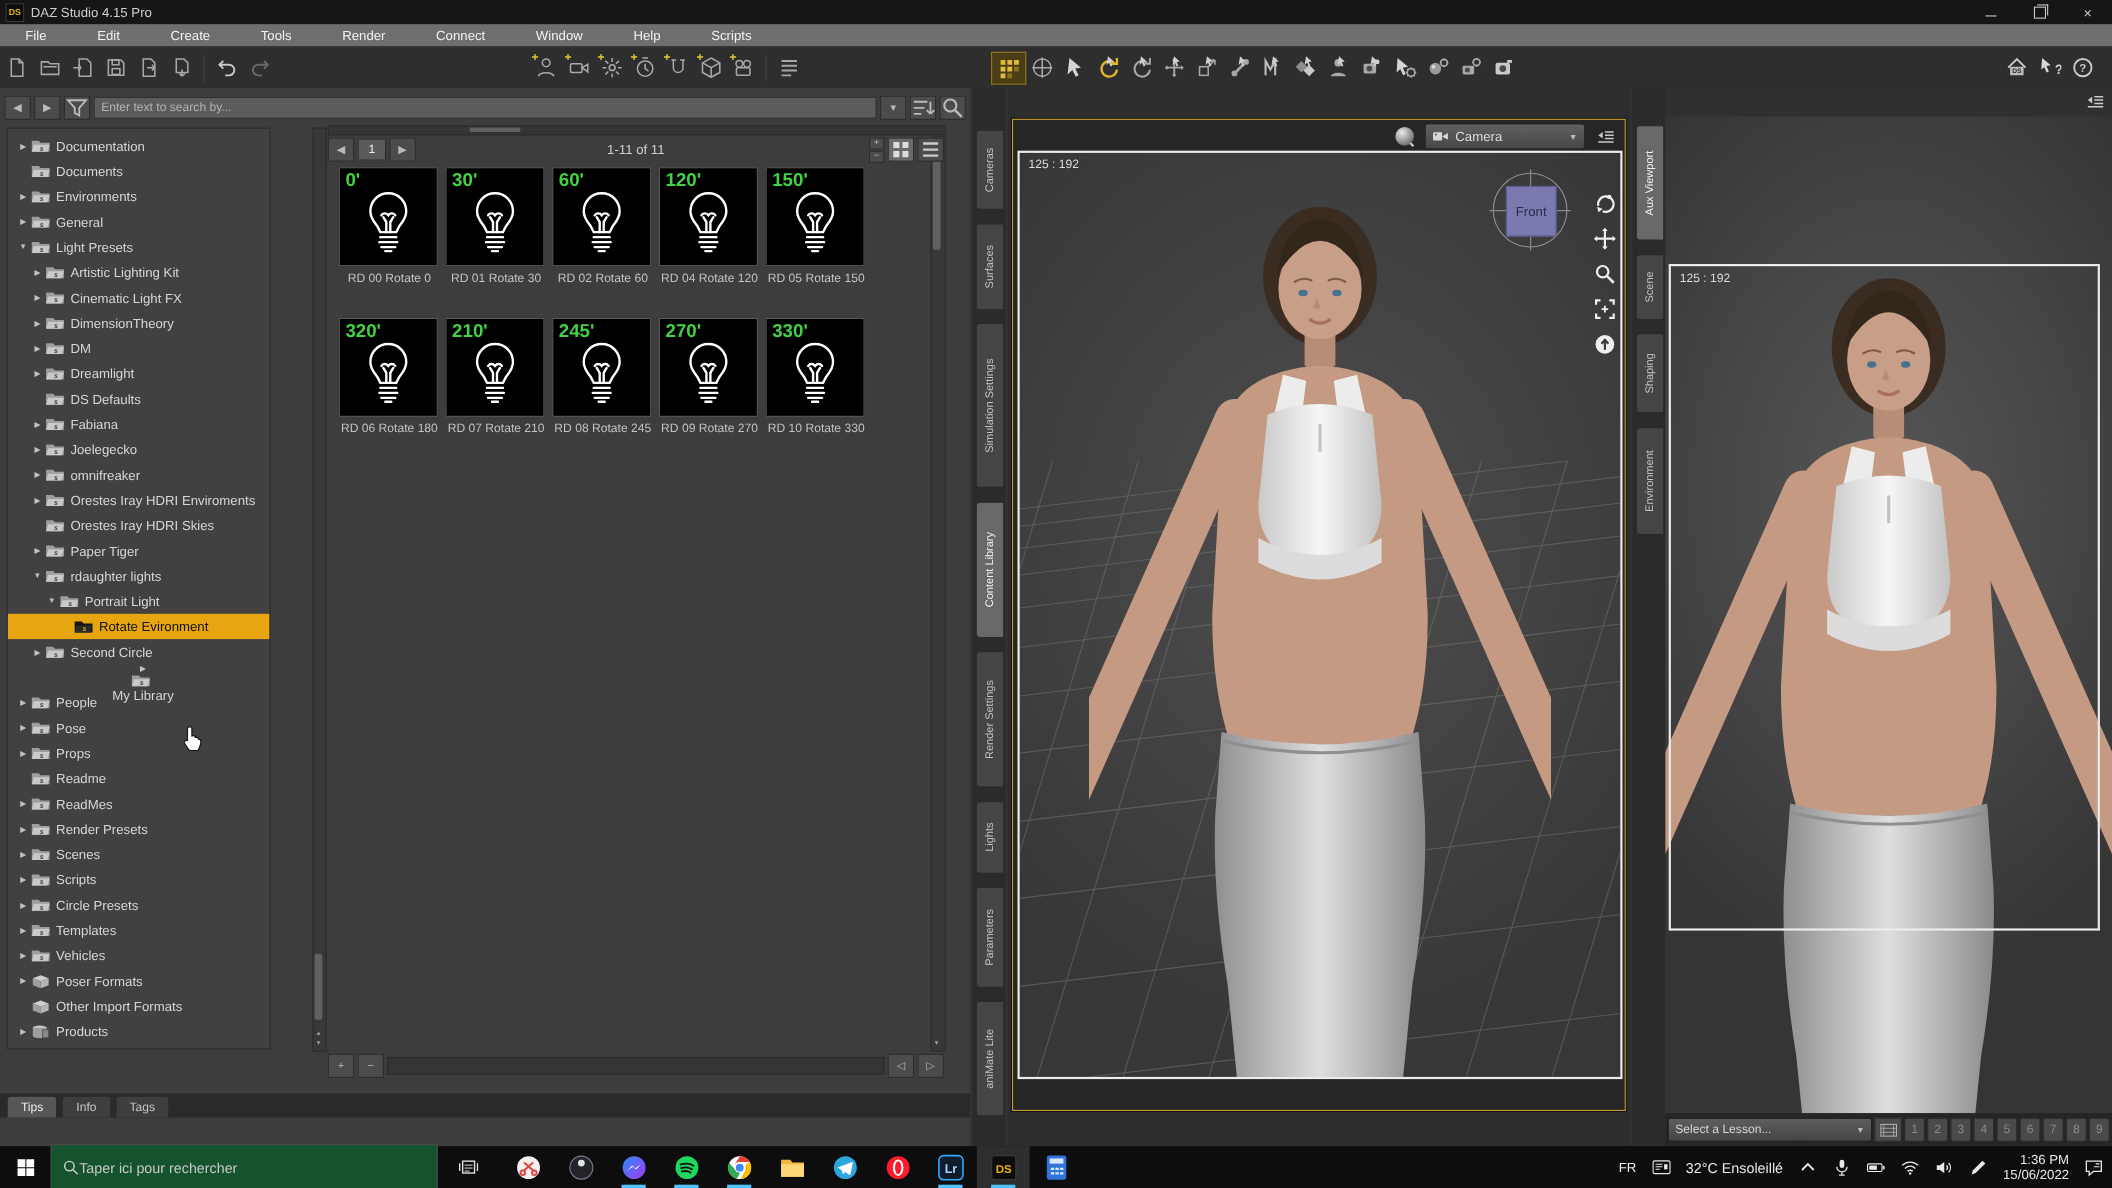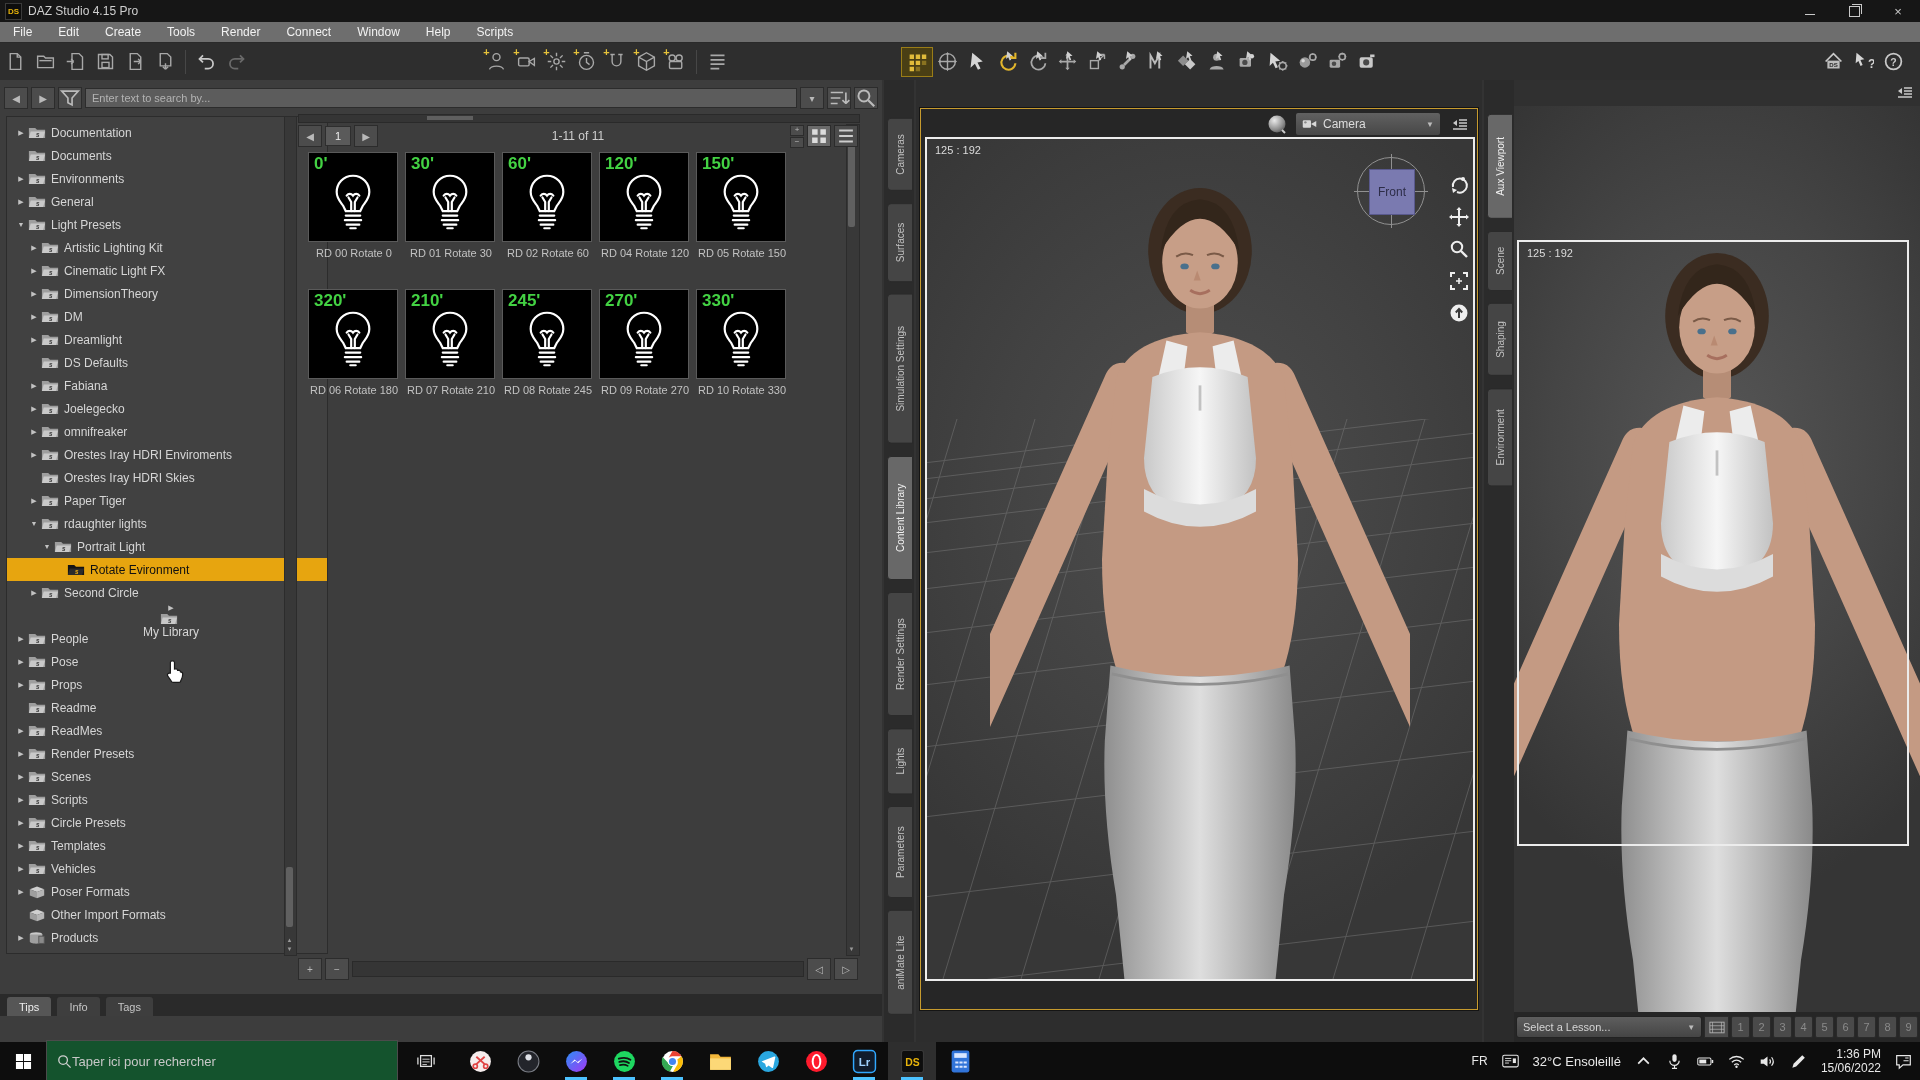--- a/index.html
+++ b/index.html
@@ -13,21 +13,21 @@
   .ds-badge{width:15px;height:15px;background:#0d0d0d;border:1px solid #3a3a3a;color:#e8b40a;font-size:8px;font-weight:bold;
             display:flex;align-items:center;justify-content:center;margin:0 6px 0 5px;}
   #win-controls{margin-left:auto;display:flex;height:100%;}
   .wbtn{width:44px;height:100%;display:flex;align-items:center;justify-content:center;color:#c9c9c9;font-size:13px;}
   .wbtn .mini{width:10px;border-bottom:1px solid #c9c9c9;height:6px;}
   .wbtn .rest{width:9px;height:9px;border:1px solid #c9c9c9;position:relative;}
   .wbtn .rest:before{content:"";position:absolute;left:2px;top:-3px;width:9px;height:9px;border:1px solid #c9c9c9;border-bottom:none;border-left:none;}
 
   
   #menubar{left:0;top:22px;width:1920px;height:20px;background:#6e6e6e;display:flex;align-items:center;gap:0;border-bottom:1px solid #2a2a2a;}
-  .mi{color:#f2f2f2;font-size:12px;padding:0 13px;height:100%;display:flex;align-items:center;}
+  .mi{color:#f2f2f2;font-size:12px;padding:0 23px;height:100%;display:flex;align-items:center;}
 
   
   #toolbar{left:0;top:43px;width:1920px;height:37px;background:#2e2e2e;border-bottom:1px solid #1f1f1f;display:flex;align-items:center;}
   .tbi{width:30px;height:28px;display:flex;align-items:center;justify-content:center;position:relative;flex:none;}
   .tbi svg{width:21px;height:21px;}
   .tbi.hlbg{background:#4a3f14;outline:1px solid #9a7d17;}
   .tbi.dim{opacity:.38;}
   .tbi .plus{position:absolute;left:2px;top:-2px;color:#e6c23a;font-size:11px;font-weight:bold;}
   .tsep{width:1px;height:24px;background:#474747;margin:0 5px;flex:none;}
   .tspace{flex:none;}
@@ -35,21 +35,21 @@
   
   #main{left:0;top:80px;width:1920px;height:962px;background:#333;}
 
   
   #cl-pane{left:0;top:0;width:882px;height:962px;background:#3d3d3d;}
   #cl-search{left:4px;top:6px;width:874px;height:24px;display:flex;align-items:center;gap:3px;}
   .sq-btn{width:22px;height:20px;background:#4c4c4c;border:1px solid #2c2c2c;color:#b9b9b9;font-size:10px;
           display:flex;align-items:center;justify-content:center;}
   #cl-search input{flex:1;height:18px;background:#5c5c5c;border:1px solid #2c2c2c;color:#ddd;font-size:11px;padding:0 6px;font-family:inherit;}
   #cl-search input::placeholder{color:#b3b3b3;}
-  #tree{left:6px;top:36px;width:322px;height:838px;background:#414141;border:1px solid #2c2c2c;overflow:hidden;padding-top:4px;box-sizing:border-box;}
+  #tree{left:6px;top:36px;width:240px;height:838px;background:#414141;border:1px solid #2c2c2c;overflow:hidden;padding-top:4px;box-sizing:border-box;}
   .trow{height:23px;display:flex;align-items:center;color:#d6d6d6;font-size:12px;white-space:nowrap;position:relative;}
   .trow .arr{width:12px;font-size:7px;color:#c2c2c2;text-align:center;flex:none;}
   .trow .fico{margin:0 5px 0 1px;flex:none;}
   .trow.sel{background:#e7a50f;color:#111;}
   .vscroll{width:11px;background:#383838;border:1px solid #2c2c2c;}
   .vthumb{position:absolute;left:1px;width:7px;background:#606060;border-radius:2px;}
   .sarr{position:absolute;left:0;width:9px;height:9px;color:#999;font-size:6px;text-align:center;line-height:9px;}
 
   
   #thumb-pane{left:298px;top:0px;width:566px;height:962px;}

